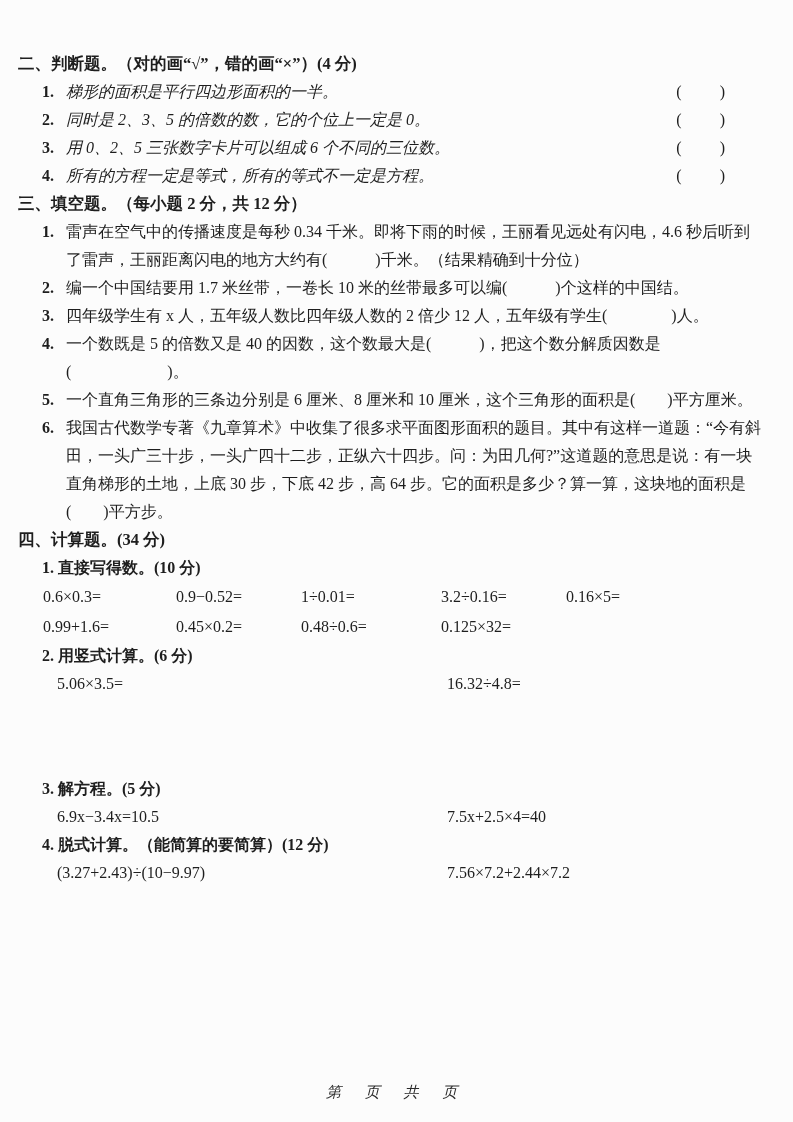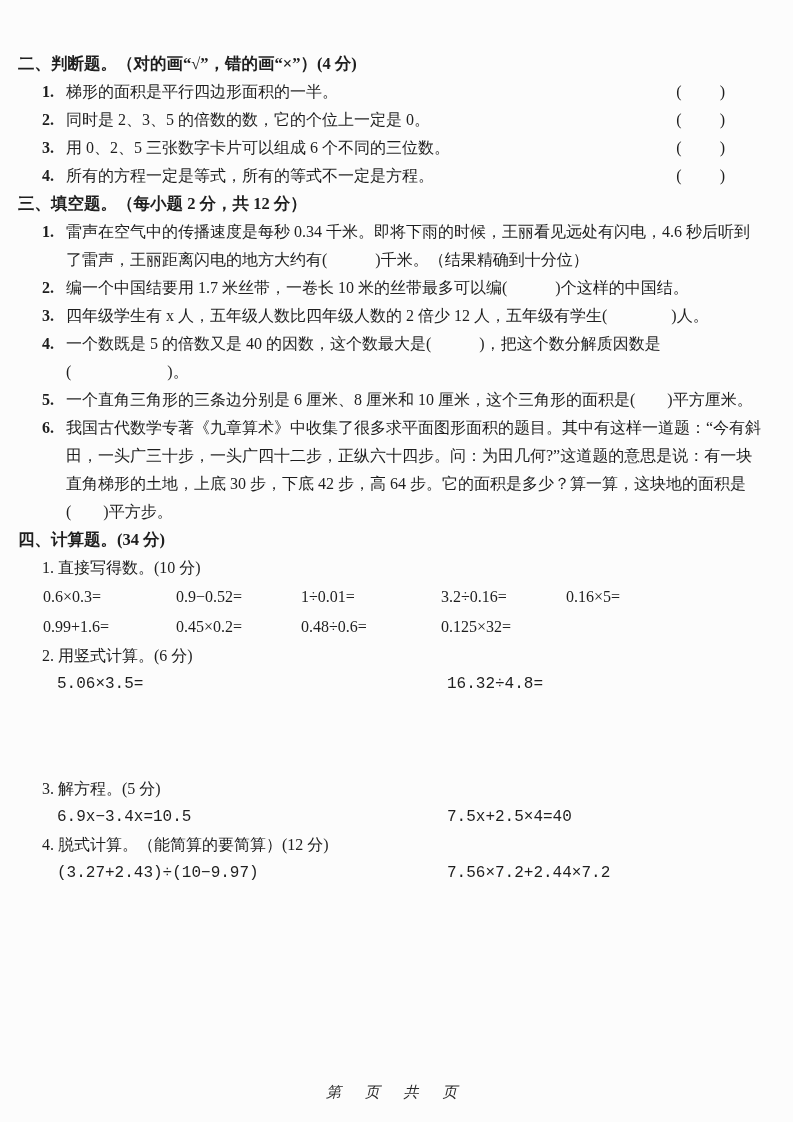--- a/index.html
+++ b/index.html
@@ -6,31 +6,31 @@
   .page{
     width:793px;height:1122px;box-sizing:border-box;
     padding:50px 30px 0 18px;position:relative;
     background:#fcfcfc;color:#1e1e1e;
     font-family:"Liberation Serif","DejaVu Serif",serif;
     font-size:16px;line-height:28px;
   }
   .sec-title{font-weight:bold;font-size:16.5px;}
   .judge-item{display:flex;margin-left:24px;}
   .judge-item .num{font-weight:bold;width:24px;flex:none;}
-  .judge-item .txt{flex:1;}
+  .judge-item .txt{flex:1;font-style:italic;}
   .judge-item .bracket{flex:none;margin-right:36px;letter-spacing:2px;}
   .fill-item{display:flex;margin-left:24px;}
   .fill-item .num{font-weight:bold;width:24px;flex:none;}
   .fill-item .txt{flex:1;}
-  .sub-title{font-weight:normal;margin-left:24px;}
+  .sub-title{font-weight:bold;margin-left:24px;}
   .mental-grid{
     display:grid;grid-template-columns:133px 125px 140px 125px auto;
     margin-left:25px;line-height:30px;
   }
-  .pair{display:flex;margin-left:39px;font-family:Liberation Mono, monospace;}
+  .pair{display:flex;margin-left:39px;}
   .pair .left{width:390px;flex:none;}
   .pair .right{flex:1;}
   .work-vertical{margin-bottom:77px;}
   .work-eq{align-items:center;}
   .footer{
     position:absolute;left:0;right:0;bottom:16px;
     text-align:center;letter-spacing:10px;font-size:15px;color:#2a2a2a;font-style:italic;
   }
 </style>
 </head>

